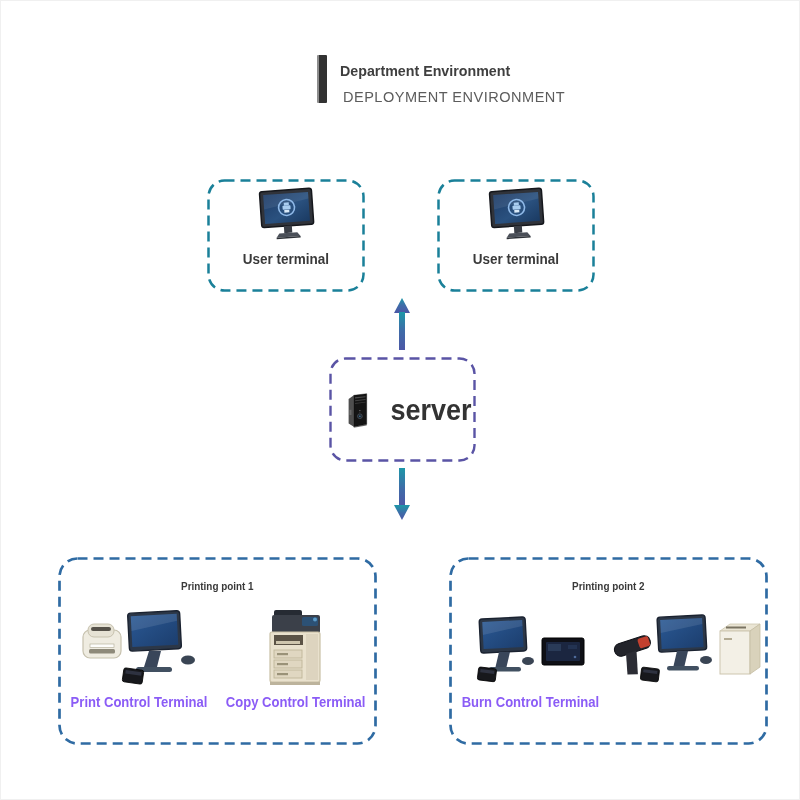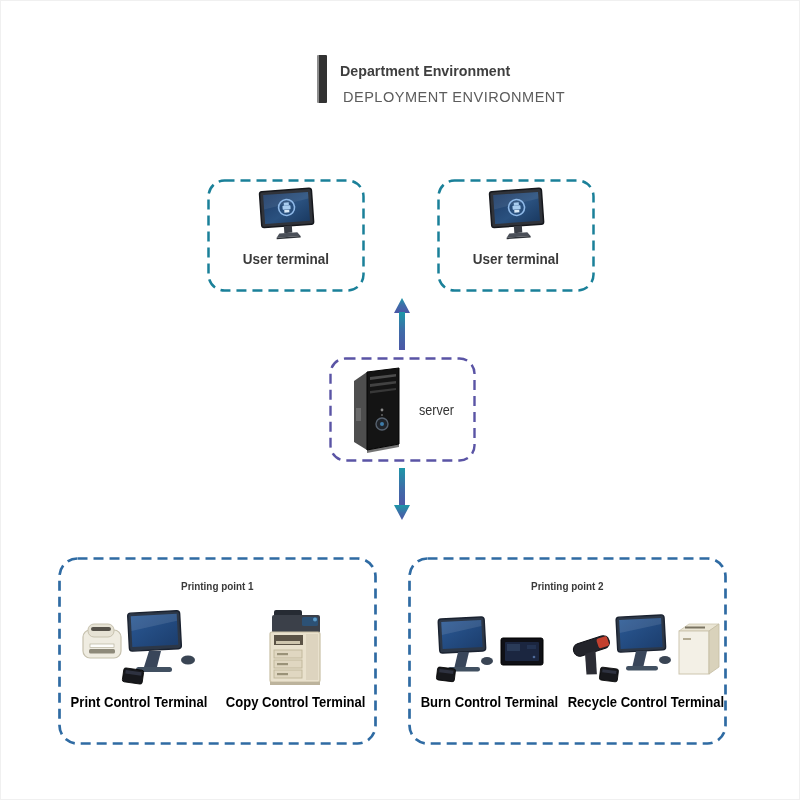--- a/index.html
+++ b/index.html
@@ -21,33 +21,33 @@
   .node{display:flex;flex-direction:column;align-items:center;box-sizing:border-box;}
   .node > svg.border{position:absolute;inset:0;pointer-events:none;}
   .ut-box{left:206px;top:178px;width:158px;height:113px;}
   .ut-box2{left:436px;top:178px;width:158px;height:113px;}
   .ut-icon{margin-top:7px;}
   .ut-label{margin-top:auto;margin-bottom:25px;font-size:15px;font-weight:700;color:#3a3a3a;}
   .squeeze{display:inline-block;transform:scaleX(.9);transform-origin:center;white-space:nowrap;}
   
   .server-box{left:328px;top:356px;width:147px;height:105px;flex-direction:row;justify-content:flex-start;align-items:center;}
   .server-icon{margin-left:16px;margin-top:2px;}
-  .server-label{font-size:14px;font-weight:400;color:#333;margin-left:10px;}
+  .server-label{font-size:30px;font-weight:700;color:#333;margin-left:16px;}
   
   .arrow-up{left:392px;top:297px;}
   .arrow-dn{left:392px;top:467px;}
   
   .pp-box{width:319px;height:188px;}
   .pp1{left:57px;top:556px;}
-  .pp2{left:407px;top:556px;text-decoration:underline;}
+  .pp2{left:448px;top:556px;text-decoration:underline;}
   .pp-title{margin-top:23px;font-size:11px;font-weight:700;color:#3a3a3a;}
   .pp-items{display:flex;justify-content:space-evenly;width:100%;margin-top:10px;flex:1;}
   .pp-item{width:150px;display:flex;flex-direction:column;align-items:center;}
   .pp-icon{height:86px;display:flex;align-items:flex-end;justify-content:center;}
-  .pp-item-label{margin-top:6px;font-size:14.5px;font-weight:700;color:#000000;}
+  .pp-item-label{margin-top:6px;font-size:14.5px;font-weight:700;color:#8b5cf6;}
 </style>
 </head>
 <body>
 
 <div id="canvas">
 
   <svg width="0" height="0" style="position:absolute">
     <defs>
       <linearGradient id="scrA" x1="0" y1="0" x2="1" y2="1">
         <stop offset="0" stop-color="#1d3b66"></stop>
@@ -268,20 +268,17 @@
               <rect x="29" y="56" width="18" height="13" rx="2" fill="#17181c" stroke="#000" stroke-width="0.8"></rect>
               <rect x="31" y="58" width="14" height="3.2" fill="#2e3240"></rect>
             </g>
             <polygon points="108,19 118,12 148,12 138,19" fill="#eae5d4" stroke="#cdc6af" stroke-width="0.8"></polygon>
             <rect x="108" y="19" width="30" height="43" fill="#f3f0e6" stroke="#cdc6af" stroke-width="1"></rect>
             <polygon points="138,19 148,12 148,55 138,62" fill="#d9d2bb" stroke="#c4bca2" stroke-width="0.8"></polygon>
             <rect x="114" y="14.5" width="20" height="2" fill="#7a7462"></rect>
             <rect x="112" y="26" width="8" height="2" fill="#b3ab93"></rect>
           </svg>
         </div>
-        <div class="pp-item-label">
-          <span class="squeeze">Recycle Control Terminal</span>
-        </div>
       </div>
     </div>
   </div>
 
 </div>
 
 </body></html>

